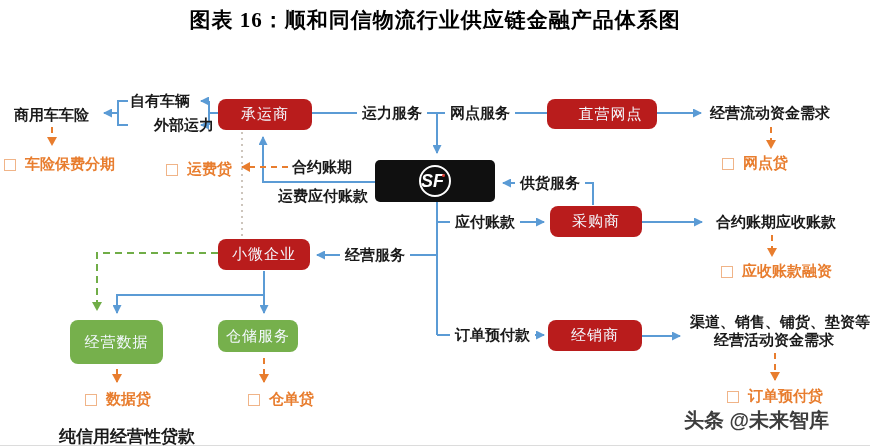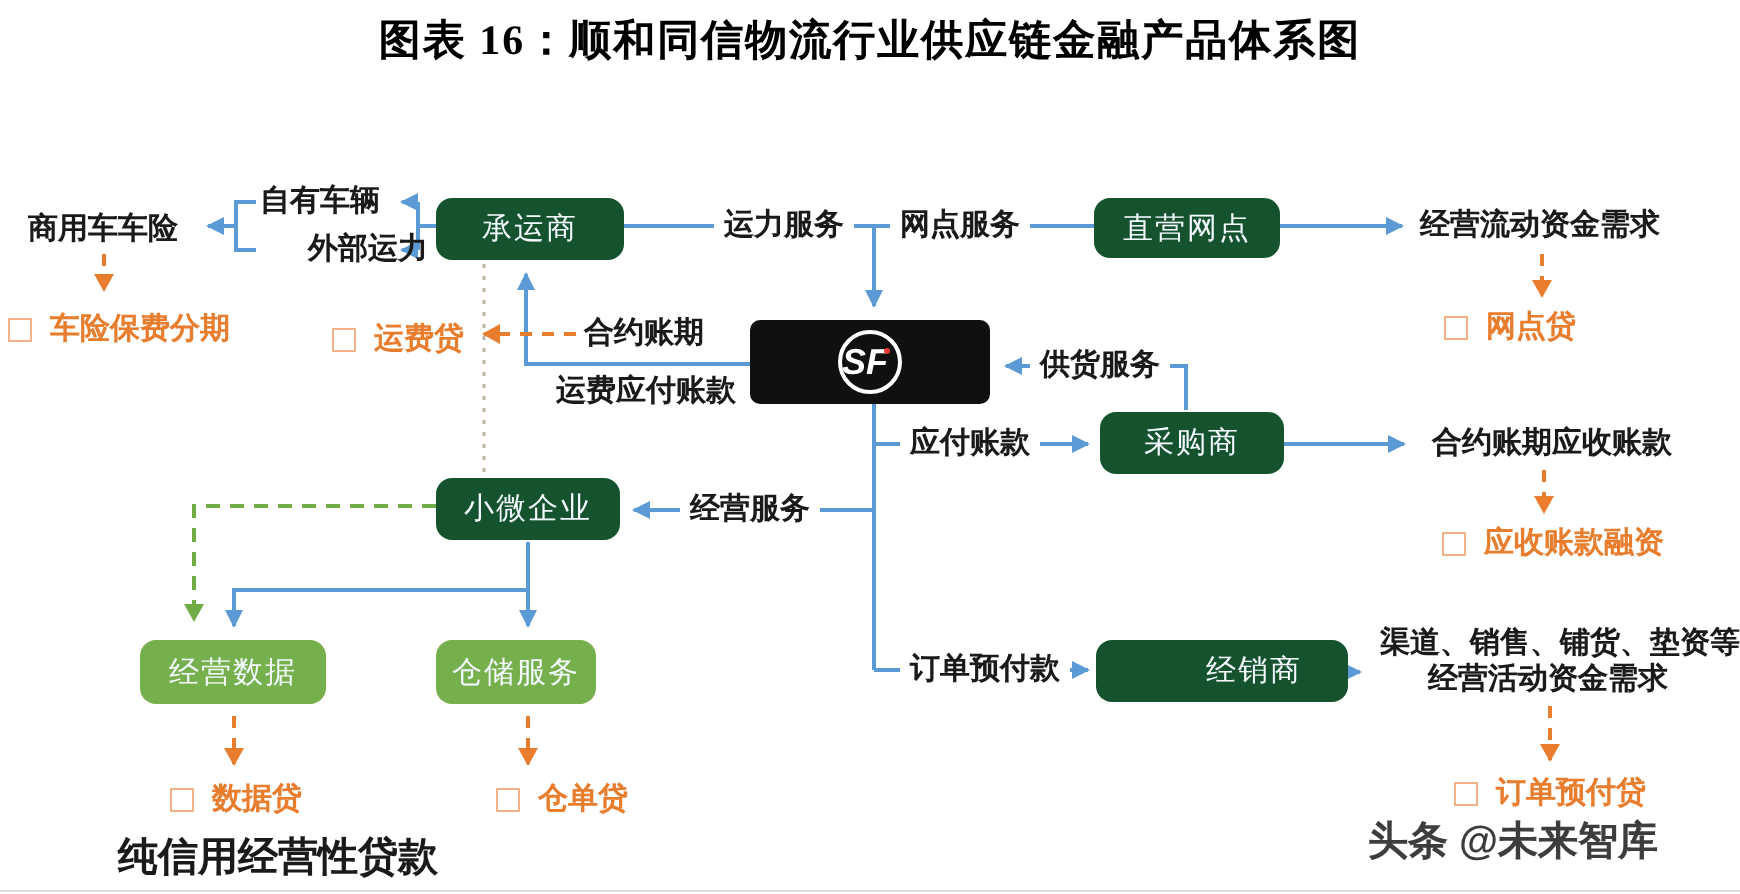--- a/index.html
+++ b/index.html
@@ -13,21 +13,21 @@
     font-size:21px;font-weight:bold;color:#000;letter-spacing:1px;
   }
   #arrows{position:absolute;left:0;top:0;z-index:1;}
   .lbl{
     position:absolute;z-index:2;font-size:15px;font-weight:bold;color:#1a1a1a;
     white-space:nowrap;line-height:1.1;
   }
   .lbl.bg{background:#fff;padding:0 5px;}
   .node{
     position:absolute;z-index:2;display:flex;align-items:center;justify-content:center;
-    background:#14532d;color:#f4f9ff;border-radius:8px;font-size:15px;
+    background:#b91c1c;color:#f4f9ff;border-radius:8px;font-size:15px;
     letter-spacing:1px;white-space:nowrap;
   }
   .node.green{background:#76b04c;}
   .loan{
     position:absolute;z-index:2;display:flex;align-items:center;gap:9px;
     color:#e87d2e;font-size:15px;font-weight:bold;white-space:nowrap;
   }
   .sq{
     width:10px;height:10px;border:1.5px solid #f0b488;background:#fff;
     display:inline-block;flex:0 0 auto;
@@ -107,25 +107,25 @@
       <path d="M52,127 V145" marker-end="url(#ao)"></path>
       <path d="M771,127 V148" marker-end="url(#ao)"></path>
       <path d="M772,235 V256" marker-end="url(#ao)"></path>
       <path d="M775,353 V380" marker-end="url(#ao)"></path>
       <path d="M117,358 V382" marker-end="url(#ao)"></path>
       <path d="M264,358 V382" marker-end="url(#ao)"></path>
     </g>
   </svg>
 
   <div class="node" style="left:218px;top:99px;width:94px;height:31px;">承运商</div>
-  <div class="node" style="left:547px;top:99px;width:93px;height:30px;">直营网点</div>
+  <div class="node" style="left:547px;top:99px;width:93px;height:30px;padding-left:17px;">直营网点</div>
   <div class="node" style="left:550px;top:206px;width:92px;height:31px;">采购商</div>
   <div class="node" style="left:218px;top:239px;width:92px;height:31px;">小微企业</div>
-  <div class="node" style="left:548px;top:320px;width:94px;height:31px;padding-left:32px;">经销商</div>
-  <div class="node green" style="left:70px;top:320px;width:93px;height:32px;">经营数据</div>
+  <div class="node" style="left:548px;top:320px;width:94px;height:31px;">经销商</div>
+  <div class="node green" style="left:70px;top:320px;width:93px;height:44px;">经营数据</div>
   <div class="node green" style="left:218px;top:320px;width:80px;height:32px;">仓储服务</div>
 
   <div id="sf-logo">
     <span id="sf-circle">
       <span>SF</span>
       <span class="dot"></span>
     </span>
   </div>
 
   <div class="lbl" style="left:14px;top:107px;">商用车车险</div>
@@ -136,21 +136,21 @@
   <div class="lbl" style="left:710px;top:105px;">经营流动资金需求</div>
   <div class="lbl" style="left:292px;top:159px;">合约账期</div>
   <div class="lbl" style="left:278px;top:188px;">运费应付账款</div>
   <div class="lbl bg" style="left:515px;top:175px;">供货服务</div>
   <div class="lbl bg" style="left:450px;top:214px;">应付账款</div>
   <div class="lbl" style="left:716px;top:214px;">合约账期应收账款</div>
   <div class="lbl bg" style="left:340px;top:247px;">经营服务</div>
   <div class="lbl bg" style="left:450px;top:327px;">订单预付款</div>
   <div class="lbl" style="left:690px;top:314px;">渠道、销售、铺货、垫资等</div>
   <div class="lbl" style="left:714px;top:332px;">经营活动资金需求</div>
-  <div class="lbl" style="left:59px;top:418px;font-size:20px;font-family:Liberation Serif, serif;">纯信用经营性贷款</div>
+  <div class="lbl" style="left:59px;top:428px;font-size:17px;font-family:Liberation Serif, serif;">纯信用经营性贷款</div>
 
   <div class="loan" style="left:4px;top:155px;">
     <span class="sq"></span>
     <span>车险保费分期</span>
   </div>
   <div class="loan" style="left:166px;top:160px;">
     <span class="sq"></span>
     <span>运费贷</span>
   </div>
   <div class="loan" style="left:722px;top:154px;">

